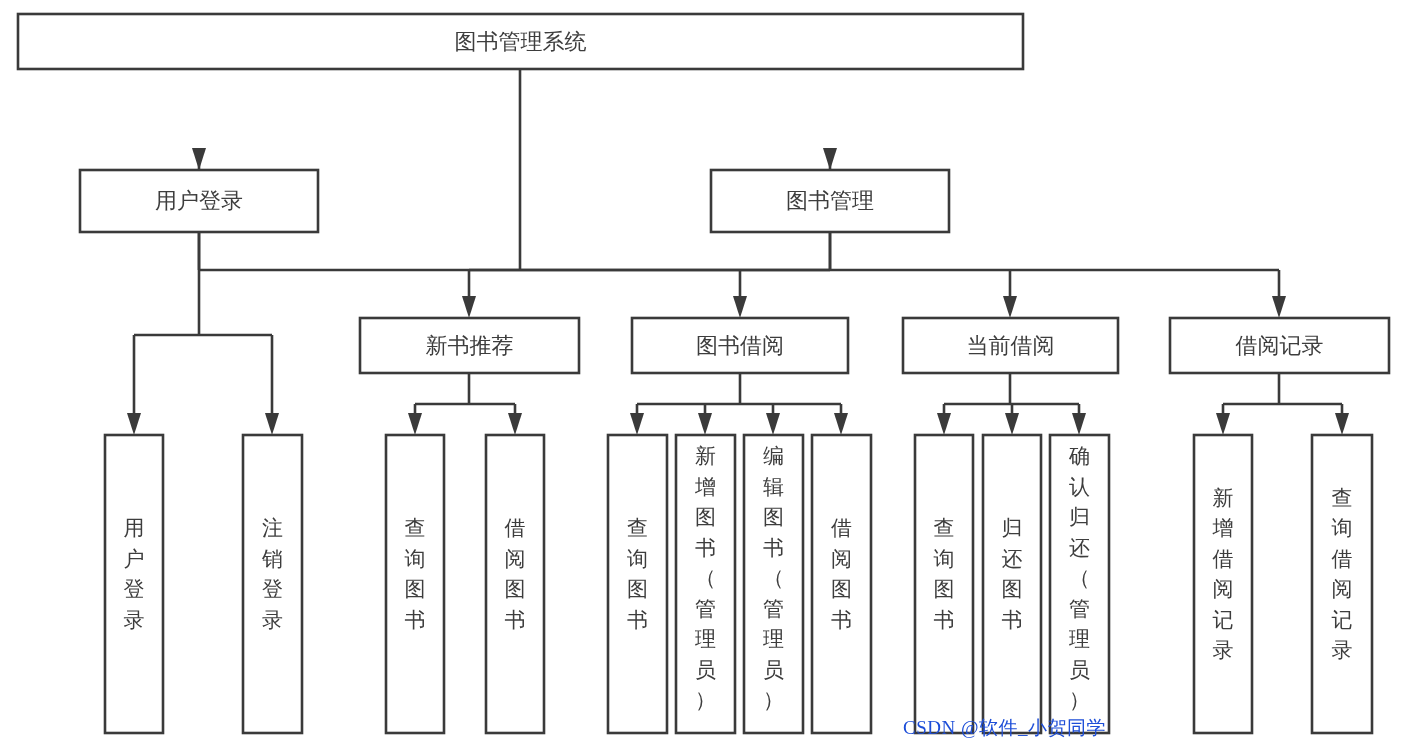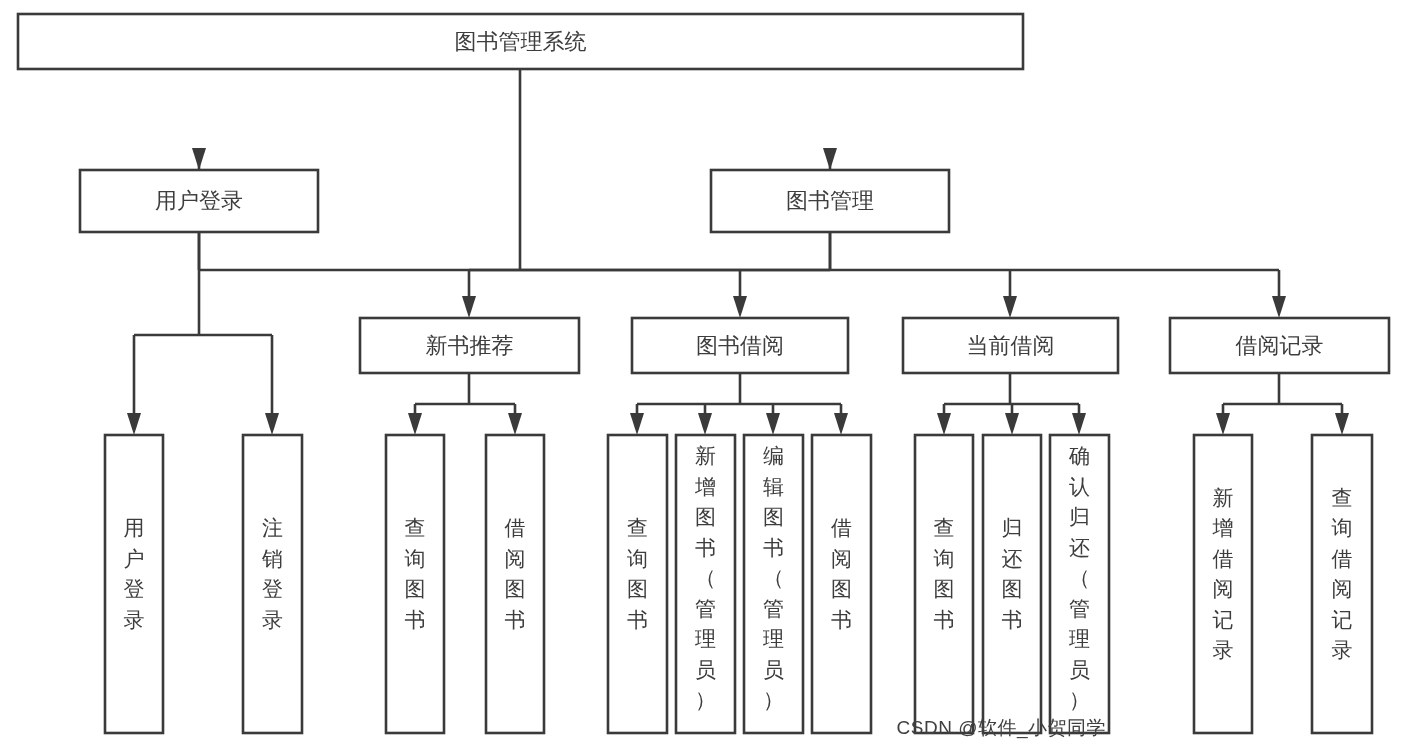--- a/index.html
+++ b/index.html
@@ -50,23 +50,23 @@
     stroke-linecap: butt;
   }
   .arrow-head {
     fill: #3a3a3a;
     stroke: none;
   }
   .watermark {
     position: absolute;
     right: 10px;
     bottom: 6px;
-    color: #404040;
+    color: #1d4ed8;
     font-size: 19px;
-    font-family: Liberation Sans, sans-serif;
+    font-family: Liberation Serif, serif;
     letter-spacing: 0.5px;
     white-space: nowrap;
     user-select: none;
   }
 </style>
 </head>
 <body>
 
 <div id="diagram-root">
   <svg class="diagram-canvas" id="diagram-canvas" viewBox="0 0 1405 747" xmlns="http://www.w3.org/2000/svg">

